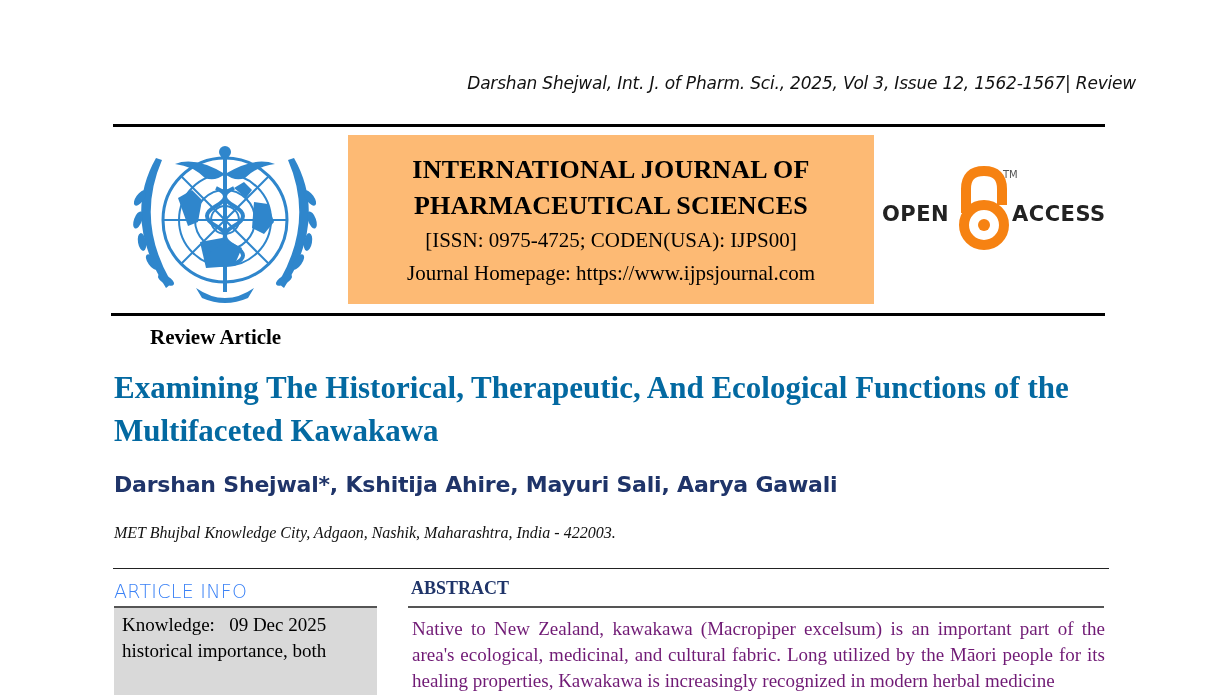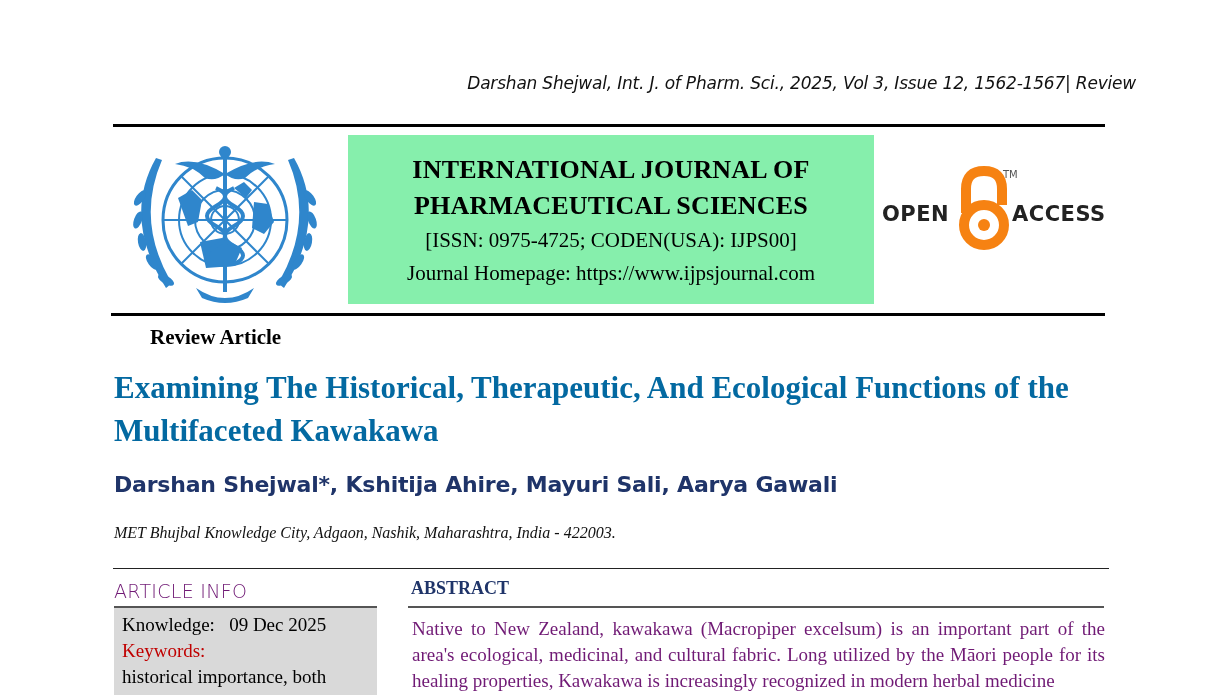--- a/index.html
+++ b/index.html
@@ -2,31 +2,31 @@
 <html><head>
 <meta charset="utf-8">
 <style>
   html, body { margin: 0; padding: 0; background: #ffffff; }
   body { width: 1220px; height: 695px; position: relative; overflow: hidden; font-family: "Liberation Serif", serif; color: #000; }
   .abs { position: absolute; }
   .running-head { left: 0; width: 1111px; top: 73px; text-align: right; font-family: "DejaVu Sans", sans-serif; font-style: italic; font-size: 17px; color: #111; letter-spacing: -0.2px; margin-left: 25px; }
   .rule-top { left: 113px; top: 124px; width: 992px; height: 3px; background: #000; }
   .rule-bottom { left: 111px; top: 313px; width: 994px; height: 3px; background: #000; }
   .logo { left: 126px; top: 138px; width: 198px; height: 168px; }
-  .journal-box { left: 348px; top: 135px; width: 526px; height: 169px; background: #86efac; text-align: center; box-sizing: border-box; padding-top: 17px; }
+  .journal-box { left: 348px; top: 135px; width: 526px; height: 169px; background: #fdba74; text-align: center; box-sizing: border-box; padding-top: 17px; }
   .journal-box .jt { font-family: "Liberation Serif", serif; font-weight: bold; font-size: 26px; line-height: 36px; letter-spacing: 0.2px; }
   .journal-box .jl { font-family: "Liberation Serif", serif; font-size: 21px; line-height: 33px; }
   .oa { left: 880px; top: 165px; width: 230px; height: 90px; }
   .oa-text { position: absolute; top: 37px; font-family: "DejaVu Sans", sans-serif; font-weight: bold; font-size: 21px; color: #222; letter-spacing: 0.5px; }
   .article-type { left: 114px; top: 325px; font-weight: bold; font-size: 21px; margin-left: 36px; }
   .title { left: 114px; top: 366px; width: 1000px; font-weight: bold; font-size: 31px; line-height: 43px; color: #0369a1; }
   .authors { left: 114px; top: 472px; font-family: "DejaVu Sans", sans-serif; font-weight: bold; font-size: 22px; color: #1f3469; letter-spacing: -0.2px; }
   .affil { left: 114px; top: 524px; font-style: italic; font-size: 16px; color: #111; }
   .rule-mid { left: 113px; top: 568px; width: 996px; height: 1px; background: #222; }
-  .ai-head { left: 114px; top: 580px; font-family: "DejaVu Sans", sans-serif; font-weight: 300; font-size: 19px; color: #701a75; letter-spacing: 0.3px; }
+  .ai-head { left: 114px; top: 580px; font-family: "DejaVu Sans", sans-serif; font-weight: 300; font-size: 19px; color: #3b82f6; letter-spacing: 0.3px; }
   .ai-box { left: 114px; top: 606px; width: 263px; height: 95px; background: #d9d9d9; border-top: 2px solid #555; box-sizing: border-box; padding: 4px 0 0 8px; font-size: 19px; line-height: 26px; }
   .ai-box .kw { color: #c00000; }
   .ab-head { left: 411px; top: 578px; font-weight: bold; font-size: 18px; color: #1f3469; }
   .ab-rule { left: 408px; top: 606px; width: 696px; height: 2px; background: #555; }
   .ab-text { left: 412px; top: 616px; width: 693px; font-size: 19px; line-height: 26px; text-align: justify; color: #701a75; }
 </style>
 </head>
 <body>
 
 <div class="abs running-head">Darshan Shejwal, Int. J. of Pharm. Sci., 2025, Vol 3, Issue 12, 1562-1567| Review</div>
@@ -108,19 +108,18 @@
 <div class="abs affil">MET Bhujbal Knowledge City, Adgaon, Nashik, Maharashtra, India - 422003.</div>
 
 <div class="abs rule-mid"></div>
 
 <div class="abs ai-head">ARTICLE INFO</div>
 <div class="abs ai-box">
   <div>
     <span>Knowledge:</span>&nbsp;&nbsp;
     <span>09 Dec 2025</span>
   </div>
-  <div class="kw">Keywords:</div>
   <div>historical importance, both</div>
 </div>
 
 <div class="abs ab-head">ABSTRACT</div>
 <div class="abs ab-rule"></div>
 <div class="abs ab-text">Native to New Zealand, kawakawa (Macropiper excelsum) is an important part of the area's ecological, medicinal, and cultural fabric. Long utilized by the Māori people for its healing properties, Kawakawa is increasingly recognized in modern herbal medicine</div>
 
 </body></html>

